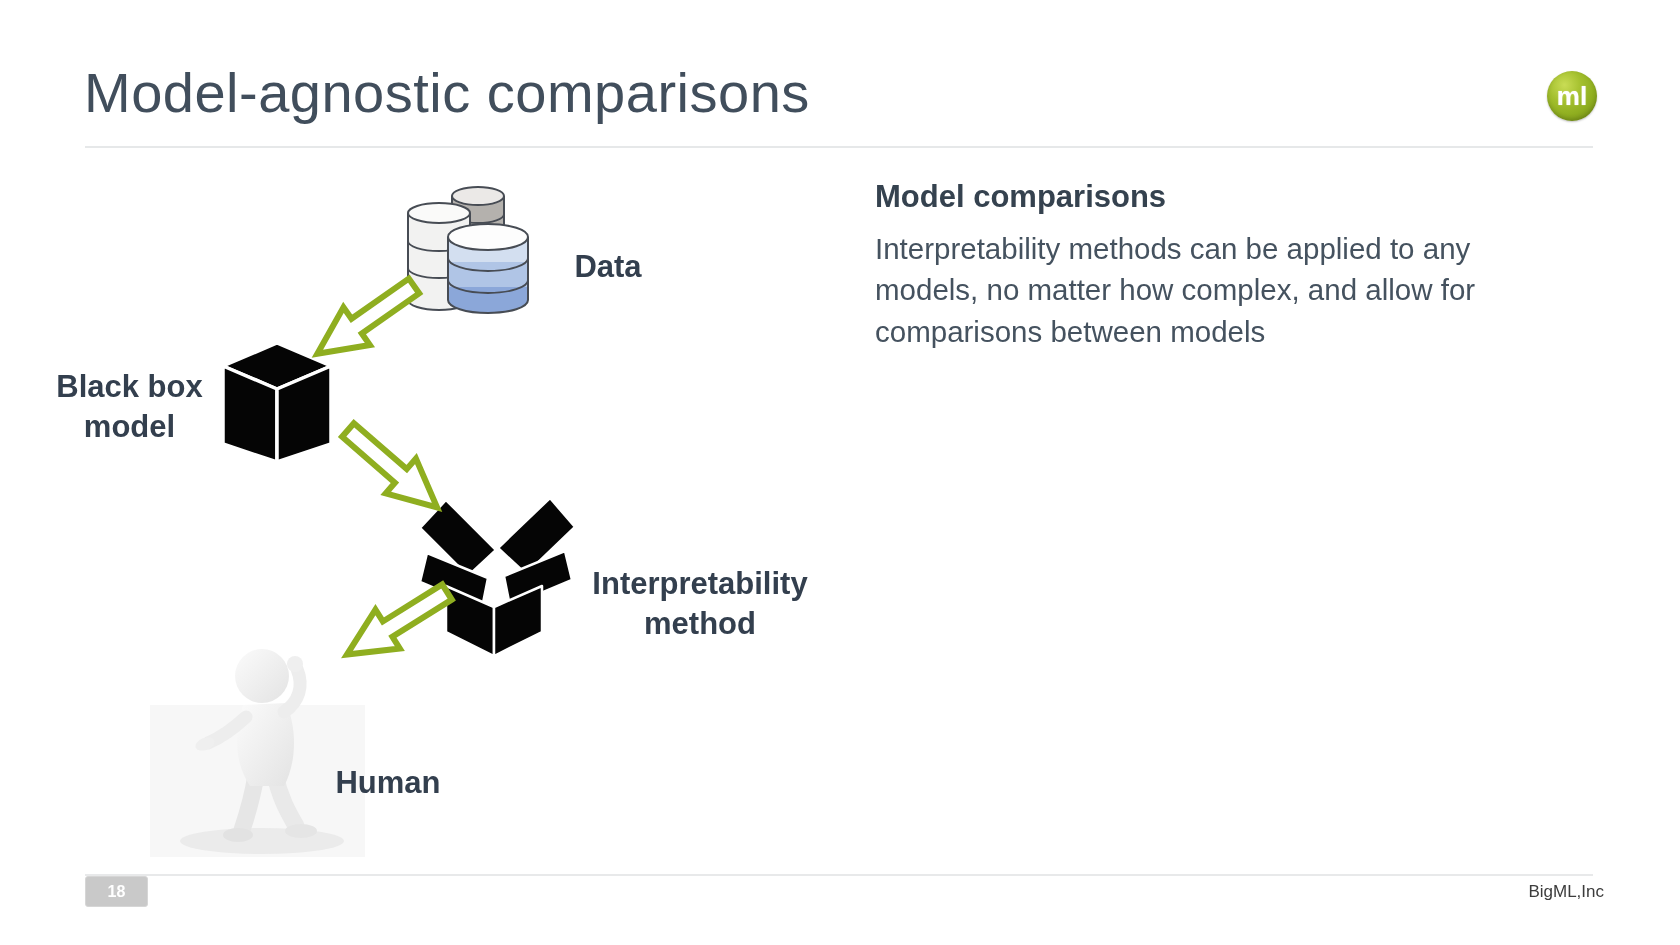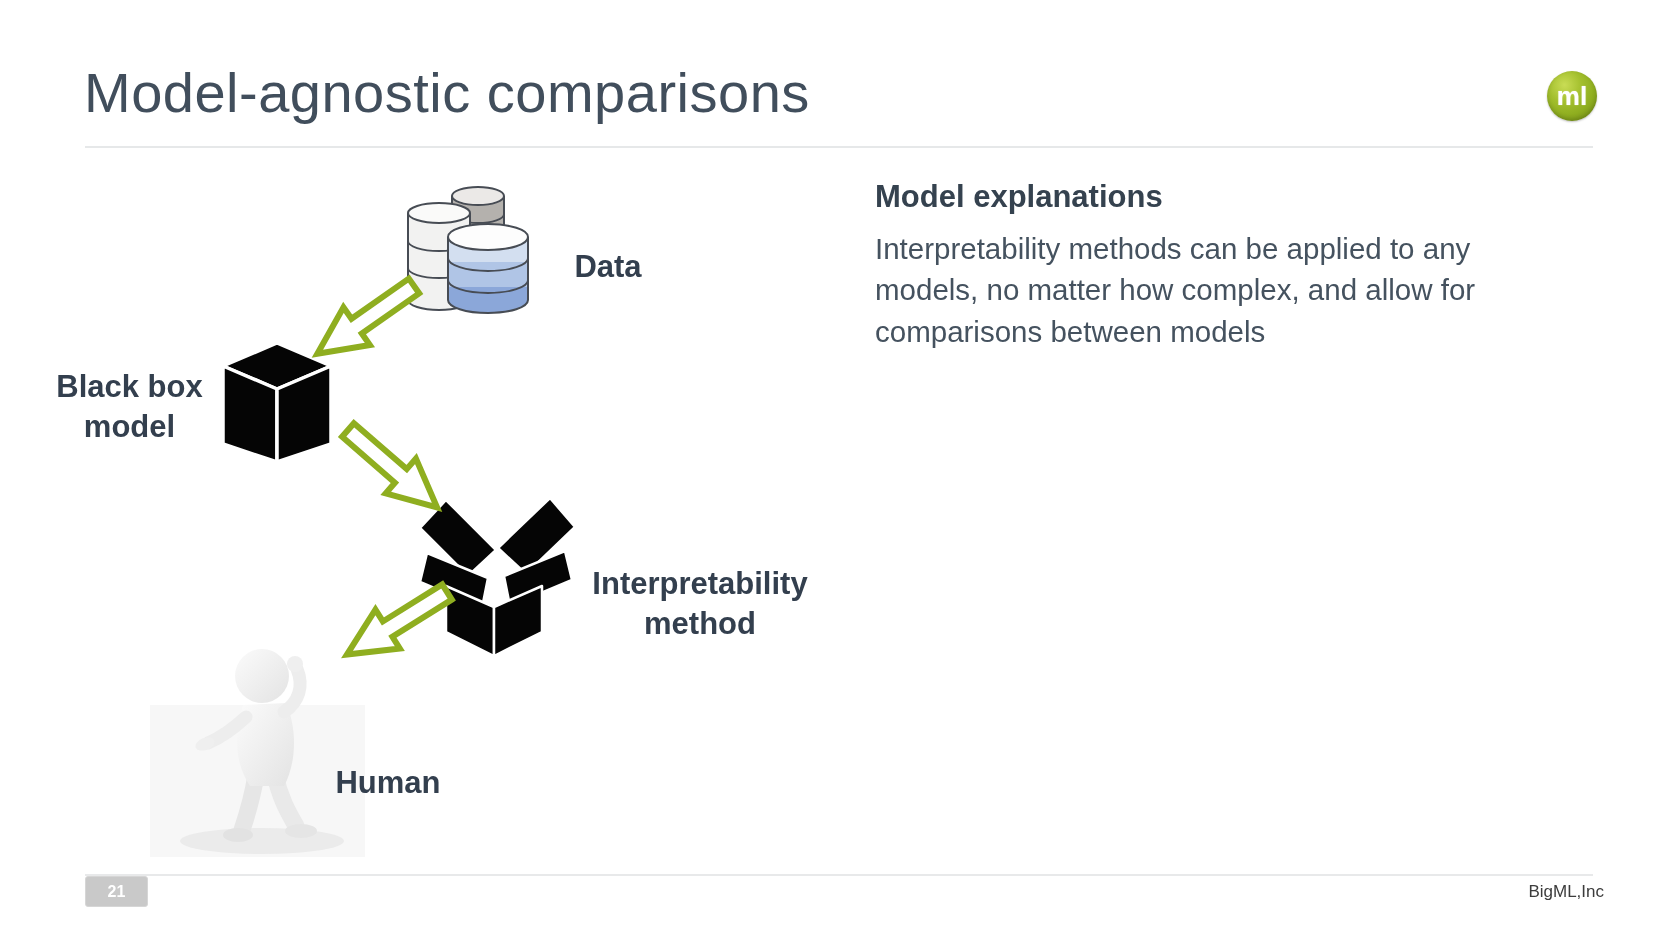--- a/index.html
+++ b/index.html
@@ -136,23 +136,23 @@
       <use href="#flowArrow" transform="translate(447,592) rotate(148)"></use>
     </g>
   </svg>
 
   <div id="label-data" class="abs diagram-label">Data</div>
   <div id="label-blackbox" class="abs diagram-label">Black box model</div>
   <div id="label-interp" class="abs diagram-label">Interpretability method</div>
   <div id="label-human" class="abs diagram-label">Human</div>
 
   <div id="content-block" class="abs">
-    <p id="content-heading">Model explanations</p>
+    <p id="content-heading">Model comparisons</p>
     <p id="content-body">Interpretability methods can be applied to any models, no matter how complex, and allow for comparisons between models</p>
   </div>
 
   <div id="footer-rule" class="abs"></div>
   <div id="page-badge" class="abs">
-    <span>21</span>
+    <span>18</span>
   </div>
   <div id="footer-brand" class="abs">BigML,Inc</div>
 
 </div>
 
 </body></html>

